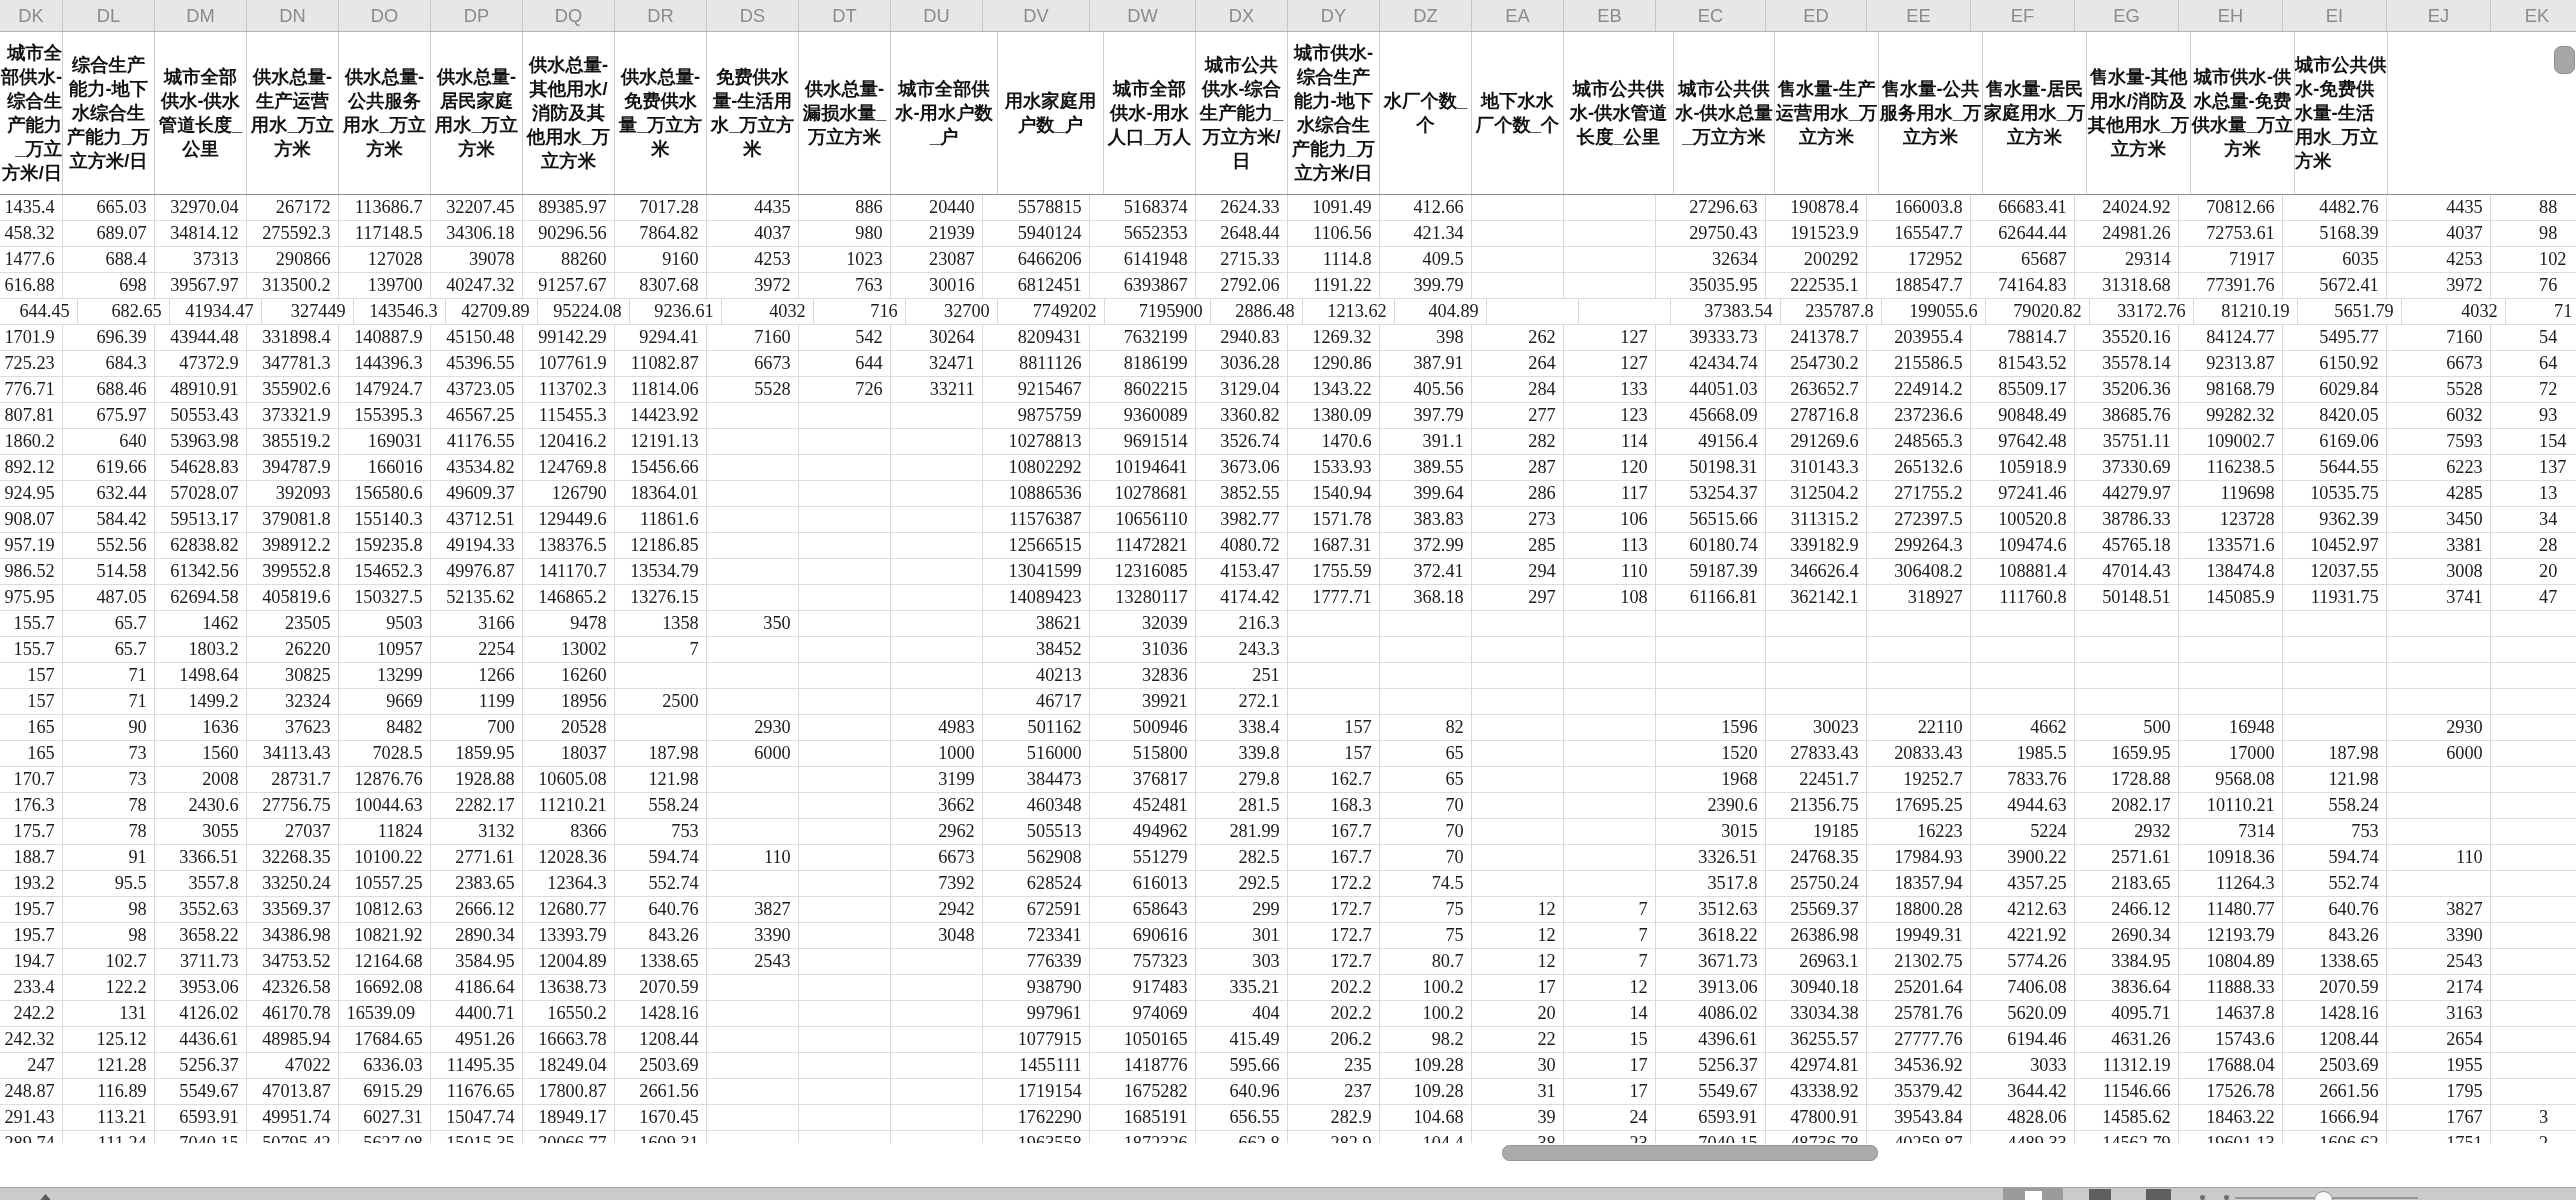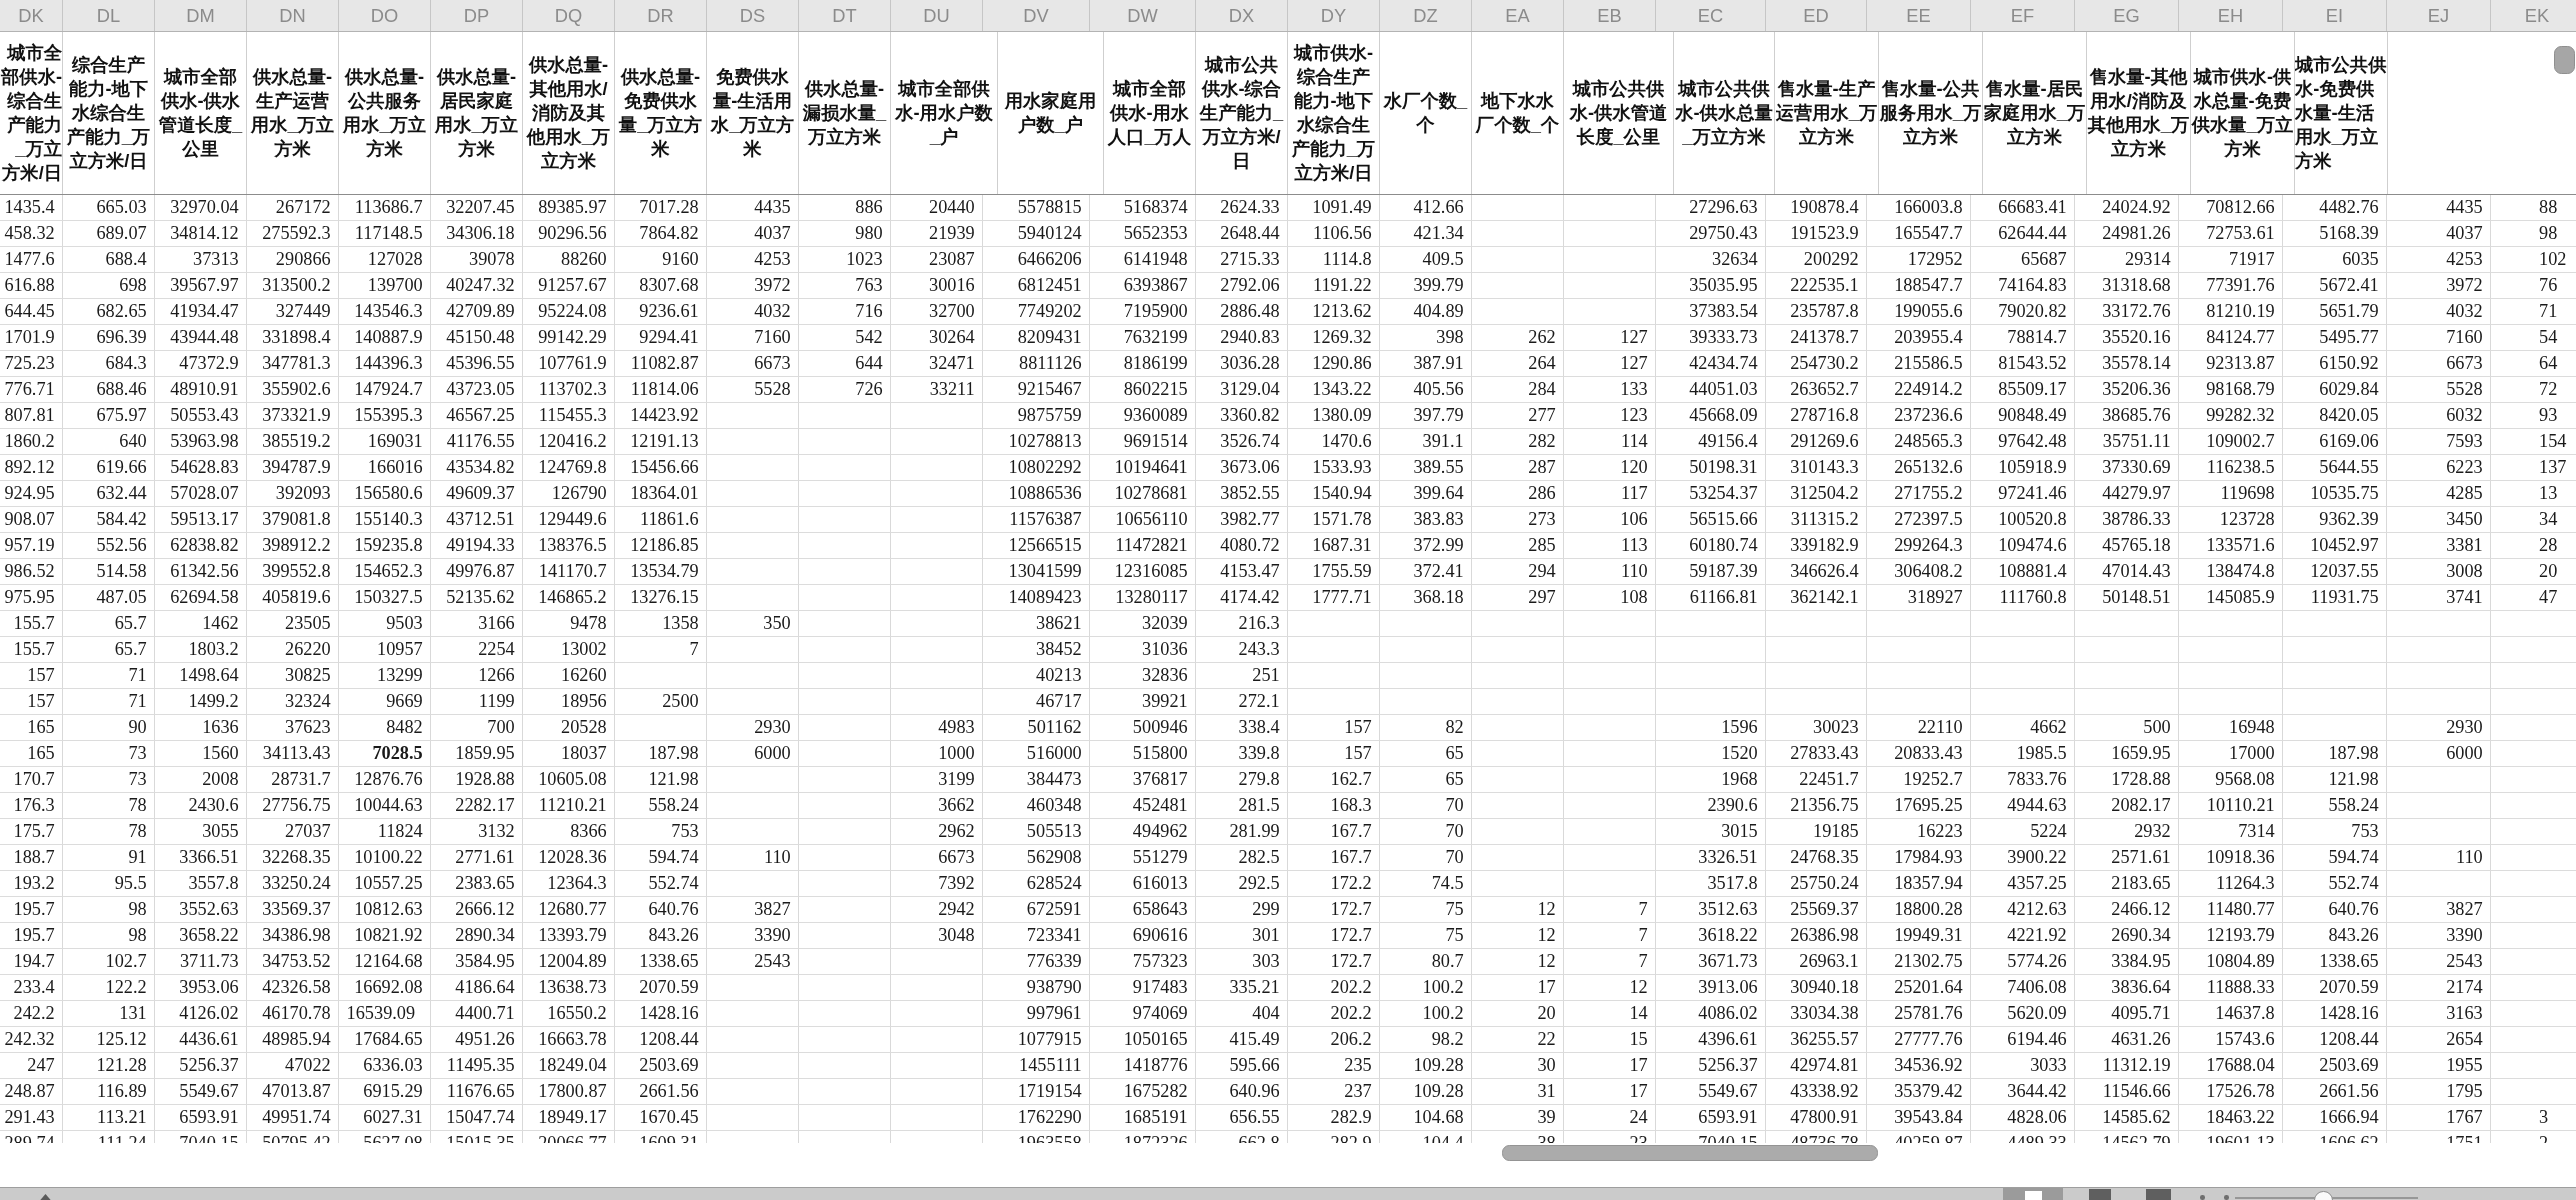--- a/index.html
+++ b/index.html
@@ -230,21 +230,21 @@
           <div class="cell data-cell" style="width: 101px;">222535.1</div>
           <div class="cell data-cell" style="width: 104px;">188547.7</div>
           <div class="cell data-cell" style="width: 104px;">74164.83</div>
           <div class="cell data-cell" style="width: 104px;">31318.68</div>
           <div class="cell data-cell" style="width: 104px;">77391.76</div>
           <div class="cell data-cell" style="width: 104px;">5672.41</div>
           <div class="cell data-cell" style="width: 104px;">3972</div>
           <div class="cell data-cell ek" style="width: 93px;">76</div>
         </div>
         <div class="row data-row">
-          <div class="cell data-cell" style="width: 63px;">644.45</div>
+          <div class="cell data-cell" style="width: 78px;">644.45</div>
           <div class="cell data-cell" style="width: 92px;">682.65</div>
           <div class="cell data-cell" style="width: 92px;">41934.47</div>
           <div class="cell data-cell" style="width: 92px;">327449</div>
           <div class="cell data-cell" style="width: 92px;">143546.3</div>
           <div class="cell data-cell" style="width: 92px;">42709.89</div>
           <div class="cell data-cell" style="width: 92px;">95224.08</div>
           <div class="cell data-cell" style="width: 92px;">9236.61</div>
           <div class="cell data-cell" style="width: 92px;">4032</div>
           <div class="cell data-cell" style="width: 92px;">716</div>
           <div class="cell data-cell" style="width: 92px;">32700</div>
@@ -727,21 +727,21 @@
           <div class="cell data-cell" style="width: 104px;">16948</div>
           <div class="cell data-cell" style="width: 104px;"></div>
           <div class="cell data-cell" style="width: 104px;">2930</div>
           <div class="cell data-cell ek" style="width: 93px;"></div>
         </div>
         <div class="row data-row">
           <div class="cell data-cell" style="width: 63px;">165</div>
           <div class="cell data-cell" style="width: 92px;">73</div>
           <div class="cell data-cell" style="width: 92px;">1560</div>
           <div class="cell data-cell" style="width: 92px;">34113.43</div>
-          <div class="cell data-cell" style="width: 92px; font-weight: bold;">7028.5</div>
+          <div class="cell data-cell" style="width: 92px;">7028.5</div>
           <div class="cell data-cell" style="width: 92px;">1859.95</div>
           <div class="cell data-cell" style="width: 92px;">18037</div>
           <div class="cell data-cell" style="width: 92px;">187.98</div>
           <div class="cell data-cell" style="width: 92px;">6000</div>
           <div class="cell data-cell" style="width: 92px;"></div>
           <div class="cell data-cell" style="width: 92px;">1000</div>
           <div class="cell data-cell" style="width: 107px;">516000</div>
           <div class="cell data-cell" style="width: 106px;">515800</div>
           <div class="cell data-cell" style="width: 92px;">339.8</div>
           <div class="cell data-cell" style="width: 92px;">157</div>

